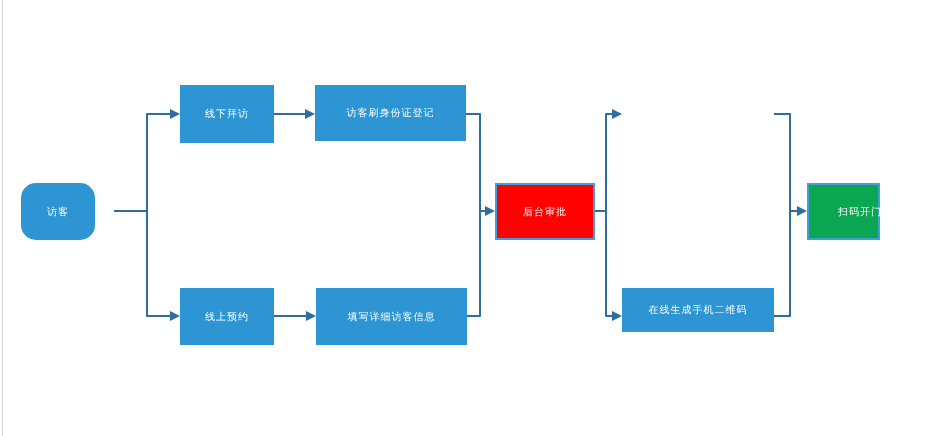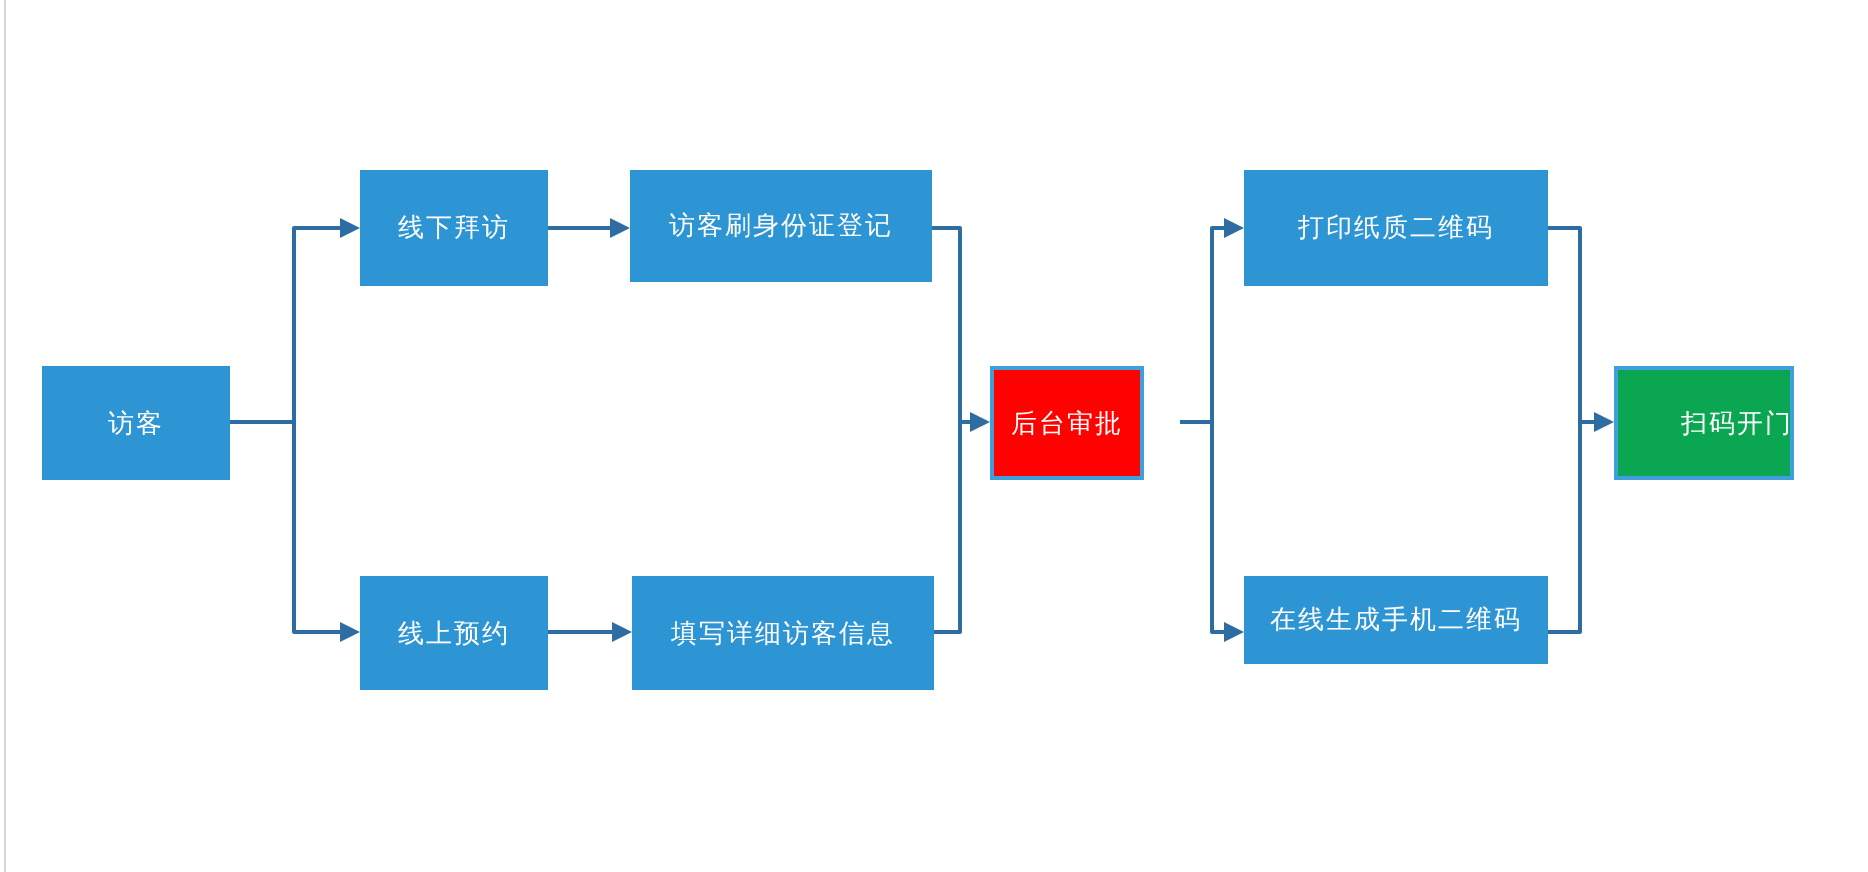--- a/index.html
+++ b/index.html
@@ -42,40 +42,40 @@
     fill: var(--connector, #2d6da2);
     stroke: none;
   }
   .node {
     position: absolute;
     box-sizing: border-box;
     display: flex;
     align-items: center;
     justify-content: center;
     color: var(--node-text, #ffffff);
-    font-size: 13px;
+    font-size: 10px;
     letter-spacing: 1px;
     white-space: nowrap;
     cursor: default;
     user-select: none;
   }
   .node.blue  { background: var(--node-blue, #2e95d4); border: none; }
   .node.red   { background: var(--node-red, #ff0200);  border: 2px solid var(--node-border, #3e9fda); }
   .node.green { background: var(--node-green, #0aa651); border: 2px solid var(--node-border, #3e9fda); }
 
   
-  #node-visitor        { left: 21px;  top: 183px; width: 94px;  height: 57px; }
+  #node-visitor        { left: 21px;  top: 183px; width: 74px;  height: 57px; border-radius: 15px; }
   #node-offline        { left: 180px; top: 85px;  width: 94px;  height: 58px; }
   #node-idregister     { left: 315px; top: 85px;  width: 151px; height: 56px; }
   #node-online         { left: 180px; top: 288px; width: 94px;  height: 57px; }
   #node-fillinfo       { left: 316px; top: 288px; width: 151px; height: 57px; }
-  #node-approval       { left: 495px; top: 183px; width: 77px;  height: 57px; }
+  #node-approval       { left: 495px; top: 183px; width: 100px;  height: 57px; }
   #node-printqr        { left: 622px; top: 85px;  width: 152px; height: 58px; }
   #node-mobileqr       { left: 622px; top: 288px; width: 152px; height: 44px; }
-  #node-scandoor       { left: 807px; top: 183px; width: 90px;  height: 57px; padding-left: 33px; }
+  #node-scandoor       { left: 807px; top: 183px; width: 73px;  height: 57px; padding-left: 33px; }
 </style>
 </head>
 <body>
 
 <div id="canvas">
 
   <div class="canvas-rule-left"></div>
 
   <svg id="edges" viewBox="0 0 934 436" xmlns="http://www.w3.org/2000/svg">
 
@@ -104,17 +104,16 @@
     <path class="edge" d="M790 211 H798"></path>
     <polygon class="arrowhead" points="797,206 807,211 797,216"></polygon>
   </svg>
 
   <div class="node blue" id="node-visitor">访客</div>
   <div class="node blue" id="node-offline">线下拜访</div>
   <div class="node blue" id="node-idregister">访客刷身份证登记</div>
   <div class="node blue" id="node-online">线上预约</div>
   <div class="node blue" id="node-fillinfo">填写详细访客信息</div>
   <div class="node red" id="node-approval">后台审批</div>
-  <div class="node blue" id="node-printqr">打印纸质二维码</div>
   <div class="node blue" id="node-mobileqr">在线生成手机二维码</div>
   <div class="node green" id="node-scandoor">扫码开门</div>
 
 </div>
 
 </body></html>

